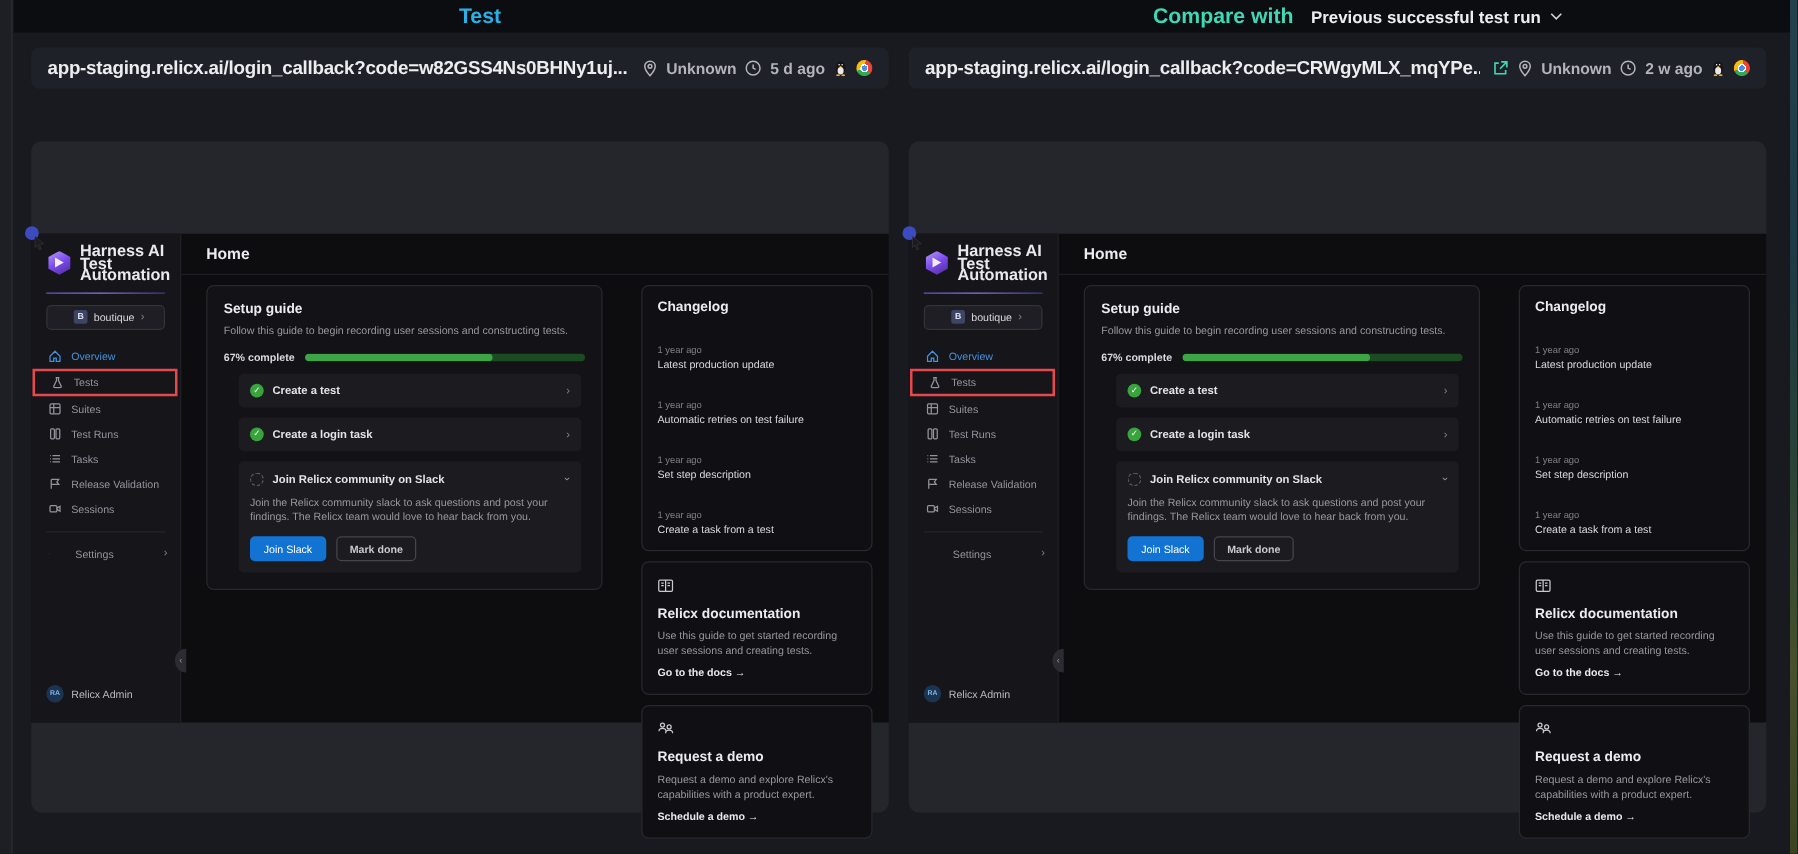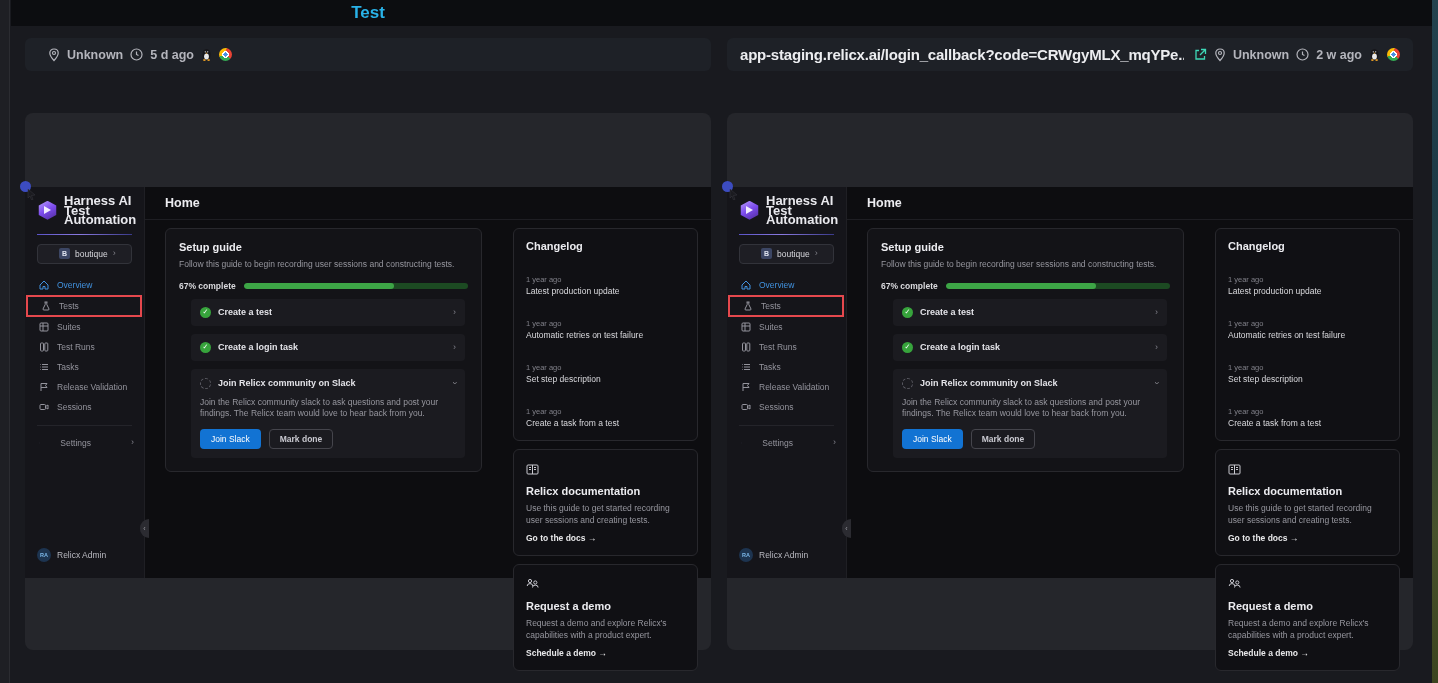--- a/index.html
+++ b/index.html
@@ -7,21 +7,21 @@
   body { font-family:"Liberation Sans", sans-serif; background:#191a1f; position:relative; overflow:hidden; color:#e8e8ea; }
 
   .left-strip { position:absolute; left:0; top:0; width:10px; height:683px; background:#1e1f24; border-right:1px solid #2b2c31; }
   .right-strip { position:absolute; right:0; top:0; width:6px; height:683px;
     background:linear-gradient(180deg,#24424e 0%,#1d3a46 28%,#274238 52%,#47512b 78%,#3c441f 100%); }
   .top-band { position:absolute; left:11px; top:0; width:1421px; height:26px; background:#0c0d10; }
 
   .panel-col { position:absolute; top:0; width:686px; height:683px; }
   .panel-col.left { left:25px; } .panel-col.right { left:727px; }
 
-  .panel-title-row { position:absolute; top:0; left:0; width:100%; height:26px; display:flex; align-items:center; justify-content:center; gap:14px; }
+  .panel-title-row { position:absolute; top:0; left:16px; width:100%; height:26px; display:flex; align-items:center; justify-content:center; gap:14px; }
   .panel-title { font-size:17px; font-weight:bold; }
   .title-blue { color:#29b2e8; } .title-teal { color:#3ed8b7; }
   .compare-select { display:flex; align-items:center; gap:7px; cursor:pointer; }
   .compare-select span { font-size:13.5px; font-weight:bold; color:#ecedf0; }
 
   .url-bar { position:absolute; top:38px; left:0; width:100%; height:33px; background:#1e2127; border-radius:6px; display:flex; align-items:center; padding:0 13px; }
   .url-text { font-size:15px; font-weight:bold; color:#ecedf0; letter-spacing:-0.2px; white-space:nowrap; overflow:hidden; flex:1; }
   .url-meta { display:flex; align-items:center; gap:7px; margin-left:10px; flex:none; }
   .url-meta .meta-text { font-size:12.5px; font-weight:bold; color:#b4b5bc; }
   .chrome-icon { width:13px; height:13px; border-radius:50%; flex:none;
@@ -103,20 +103,21 @@
 <body>
 
 <div class="left-strip"></div>
 <div class="top-band"></div>
 
 <div class="panel-col left">
   <div class="panel-title-row">
     <span class="panel-title title-blue">Test</span>
   </div>
   <div class="url-bar">
+    <span class="url-text">app-staging.relicx.ai/login_callback?code=w82GSS4Ns0BHNy1uj...</span>
     <span class="url-meta">
       <svg width="12" height="14" viewBox="0 0 12 14" fill="none" stroke="#b4b5bc" stroke-width="1.2">
           <path d="M6 1 C3.5 1 1.8 2.8 1.8 5 C1.8 8 6 12.5 6 12.5 C6 12.5 10.2 8 10.2 5 C10.2 2.8 8.5 1 6 1 Z"></path>
           <circle cx="6" cy="5" r="1.5"></circle>
         </svg>
       <span class="meta-text">Unknown</span>
       <svg width="13" height="13" viewBox="0 0 13 13" fill="none" stroke="#b4b5bc" stroke-width="1.2">
           <circle cx="6.5" cy="6.5" r="5.5"></circle>
           <path d="M6.5 3.5 V6.5 L8.5 7.5"></path>
         </svg>
@@ -303,20 +304,29 @@
           <div class="rc-link">Schedule a demo →</div>
         </div>
       </div>
     </div>
   </div>
 </div>
   </div>
 </div>
 
 <div class="panel-col right">
+  <div class="panel-title-row">
+    <span class="panel-title title-teal">Compare with</span>
+    <span class="compare-select">
+      <span>Previous successful test run</span>
+      <svg width="10" height="6" viewBox="0 0 10 6" fill="none" stroke="#cfd0d6" stroke-width="1.4">
+          <path d="M1 1 L5 5 L9 1"></path>
+        </svg>
+    </span>
+  </div>
   <div class="url-bar">
     <span class="url-text">app-staging.relicx.ai/login_callback?code=CRWgyMLX_mqYPe...</span>
     <span class="url-meta">
       <svg width="13" height="13" viewBox="0 0 13 13" fill="none" stroke="#3ed8b7" stroke-width="1.3">
           <path d="M5 2.5 H2 V11 H10.5 V8"></path>
           <path d="M7 1.5 H11.5 V6 M11.5 1.5 L6 7"></path>
         </svg>
       <svg width="12" height="14" viewBox="0 0 12 14" fill="none" stroke="#b4b5bc" stroke-width="1.2">
           <path d="M6 1 C3.5 1 1.8 2.8 1.8 5 C1.8 8 6 12.5 6 12.5 C6 12.5 10.2 8 10.2 5 C10.2 2.8 8.5 1 6 1 Z"></path>
           <circle cx="6" cy="5" r="1.5"></circle>

